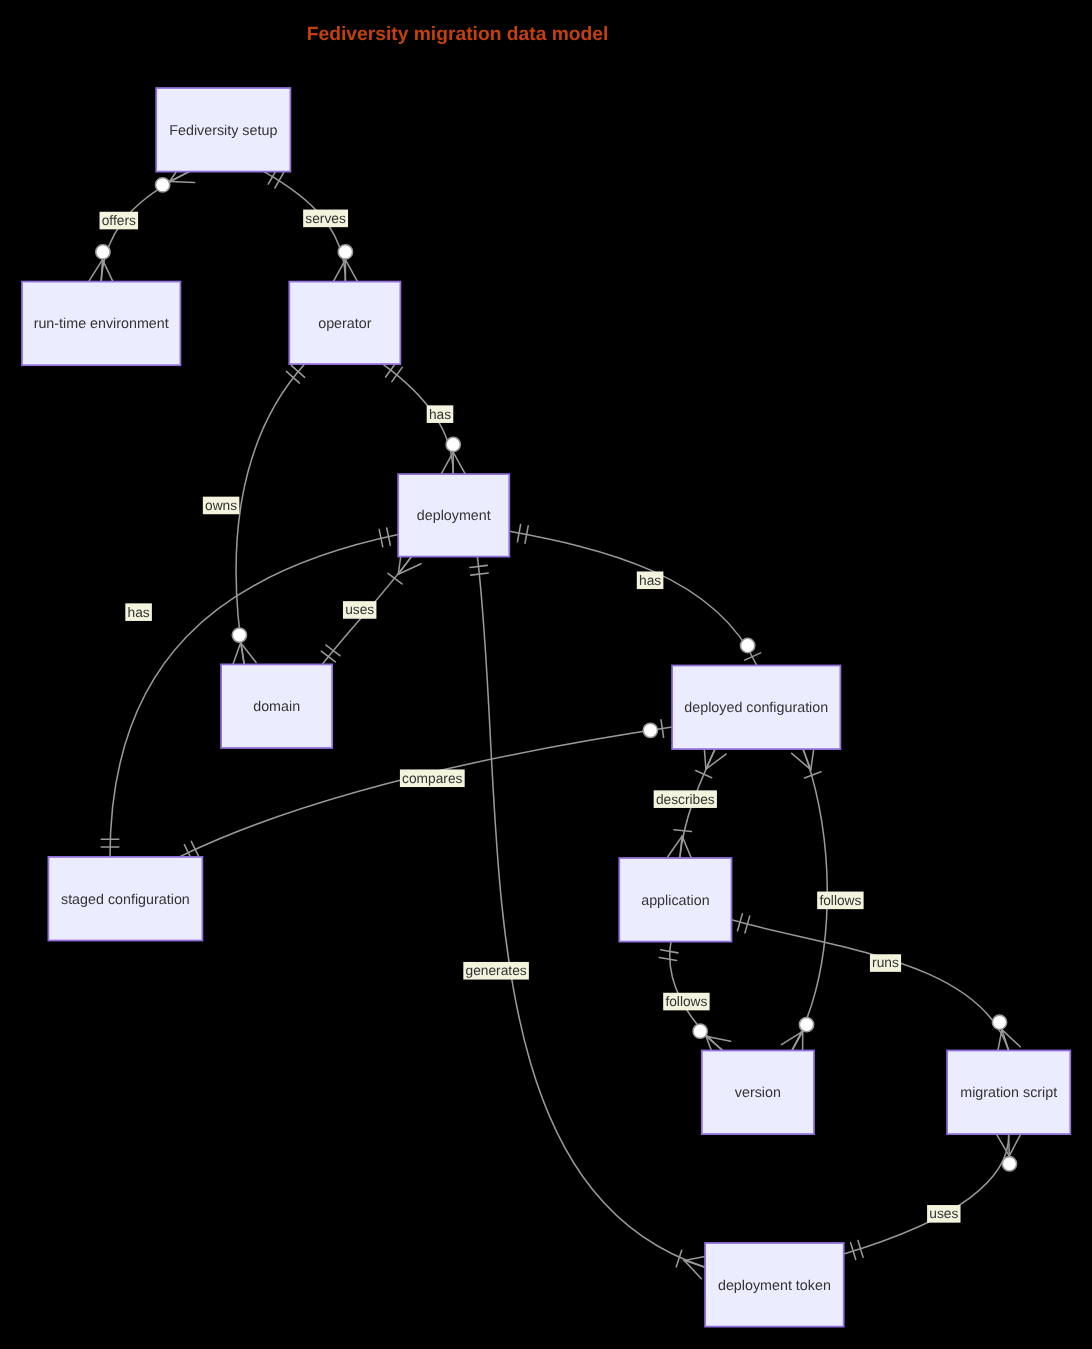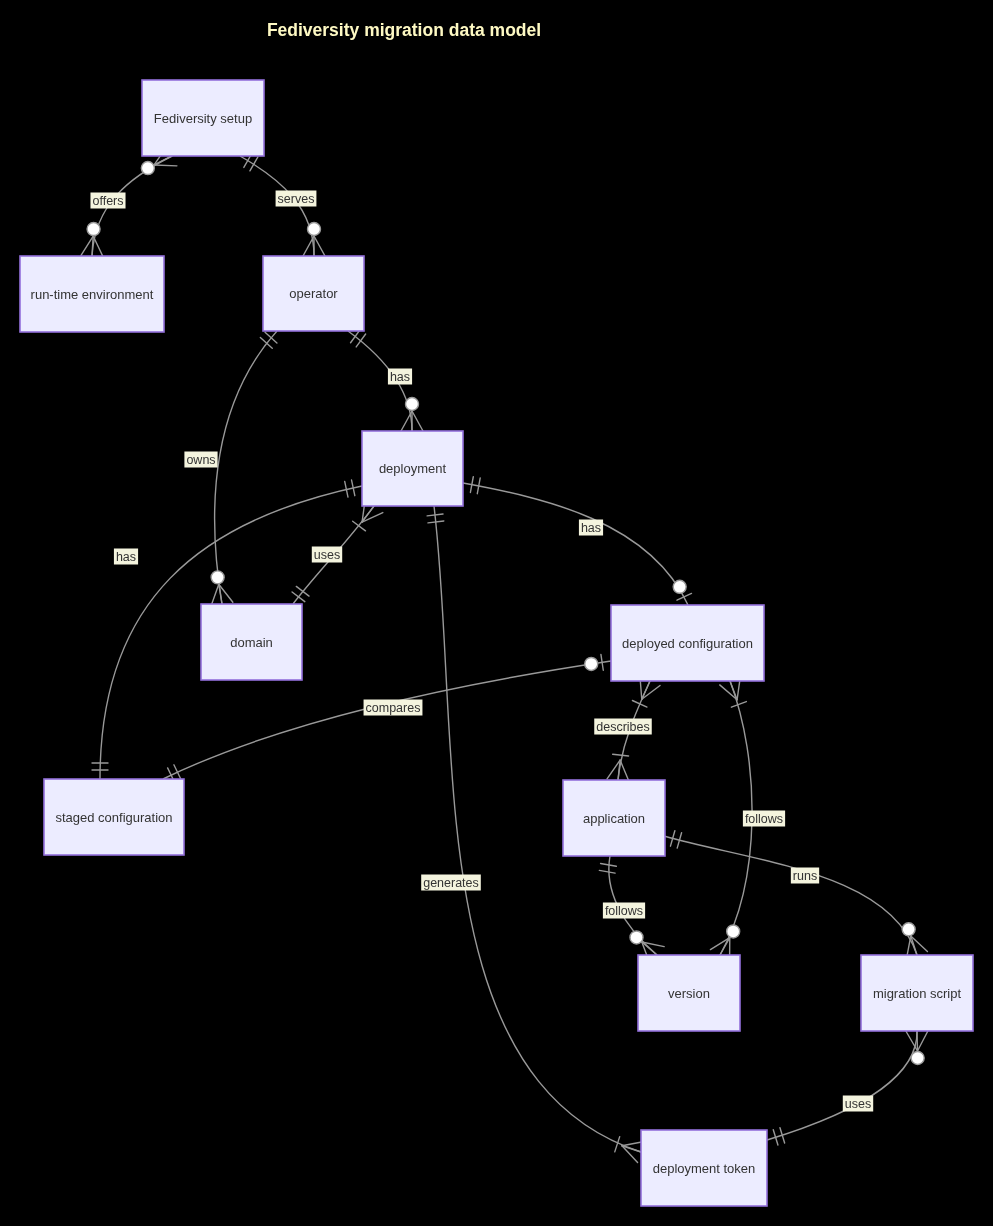--- a/index.html
+++ b/index.html
@@ -7,21 +7,22 @@
     background: #000000;
     width: 993px; height: 1226px;
     overflow: hidden;
     font-family: "Liberation Sans", sans-serif;
   }
   #stage { position: relative; width: 993px; height: 1226px; }
   #diagram-title {
     position: absolute; top: 20px; left: 0; width: 808px;
     text-align: center;
     font-size: 17.5px; font-weight: bold;
-    color: #fef9c3;
+    color: #c2410c;
+    padding-left: 12px;
   }
   #er-svg { position: absolute; top: 0; left: 0; }
   #er-svg text { font-family: "Liberation Sans", sans-serif; }
 </style>
 </head>
 <body>
 
 <div id="stage">
   <div id="diagram-title">Fediversity migration data model</div>
   <svg id="er-svg" width="993" height="1226" viewBox="0 0 993 1226" xmlns="http://www.w3.org/2000/svg">

